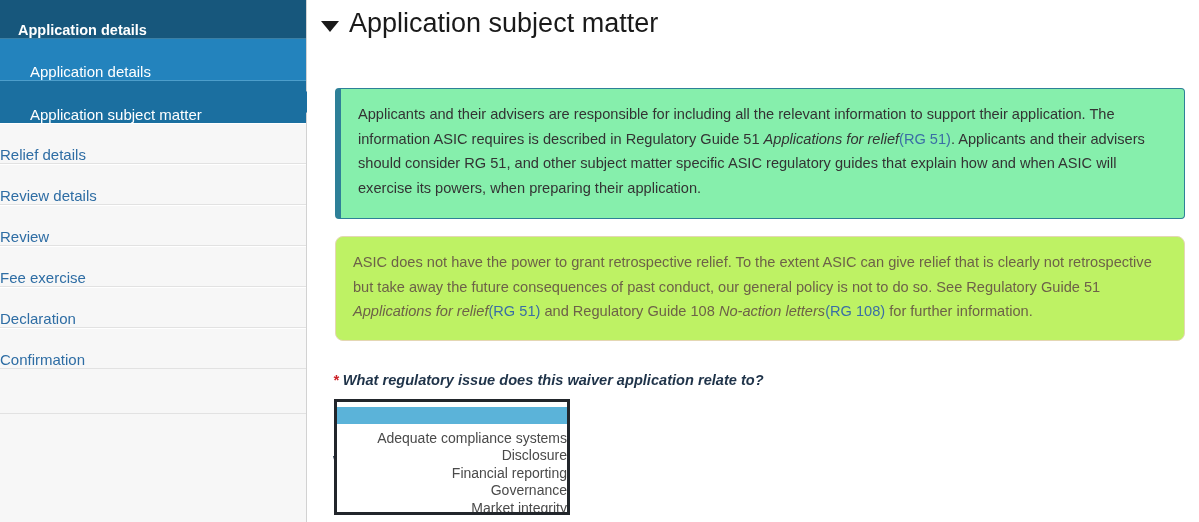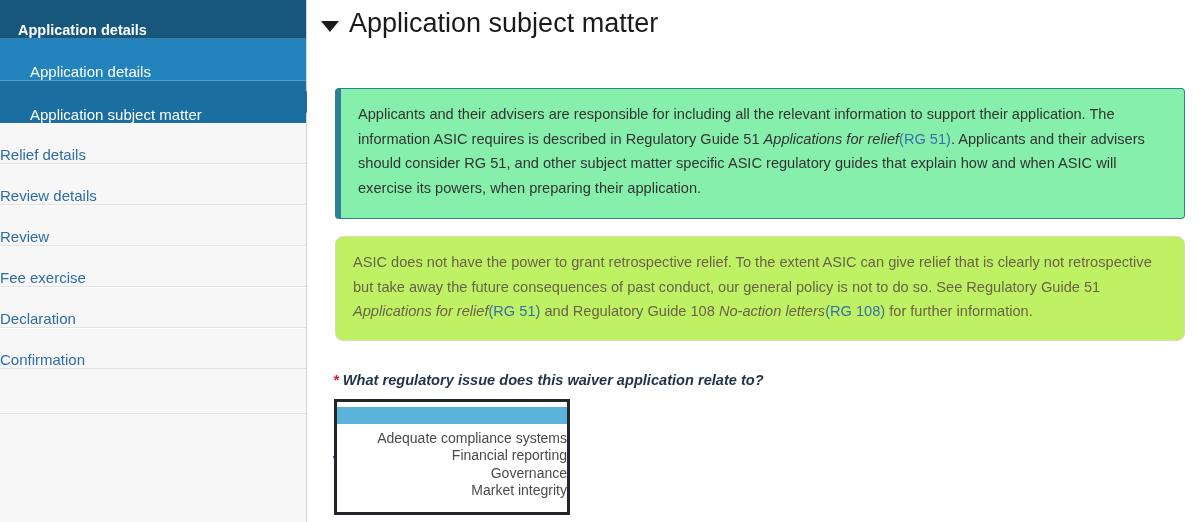--- a/index.html
+++ b/index.html
@@ -281,19 +281,20 @@
   </div>
 
   <div id="question-label-2">
     <span>What type of applicant are you?</span>
   </div>
 
   <div id="dropdown">
     <div class="opt blank"></div>
     <div id="opt-list">
       <div class="opt">Adequate compliance systems</div>
+      <div class="opt">Disclosure</div>
       <div class="opt">Financial reporting</div>
       <div class="opt">Governance</div>
       <div class="opt">Market integrity</div>
     </div>
   </div>
 
 </div>
 
 </body></html>

